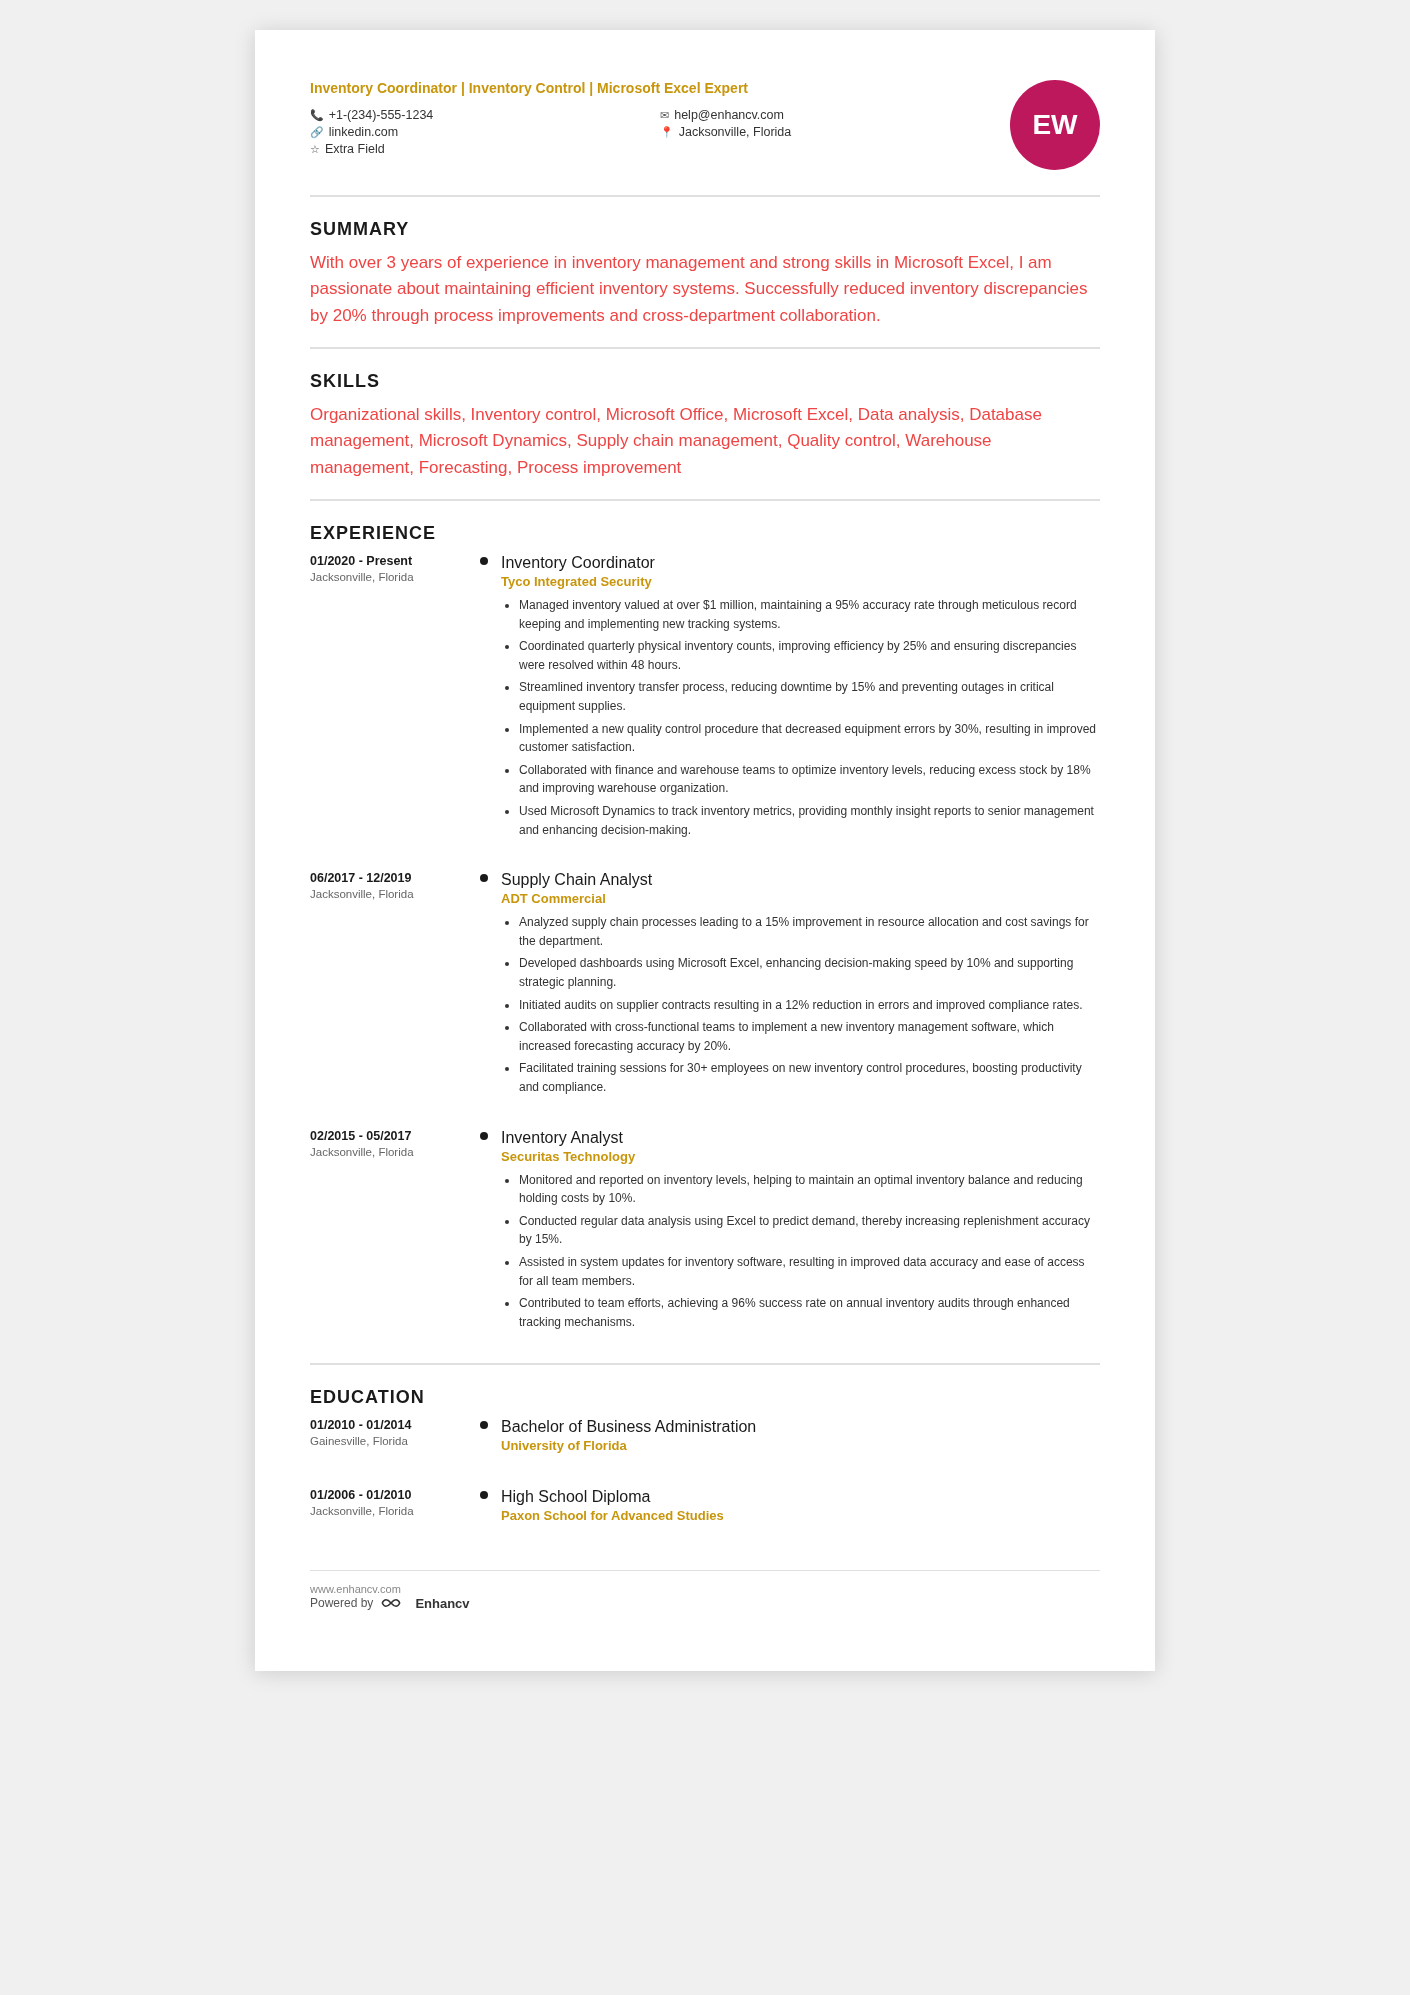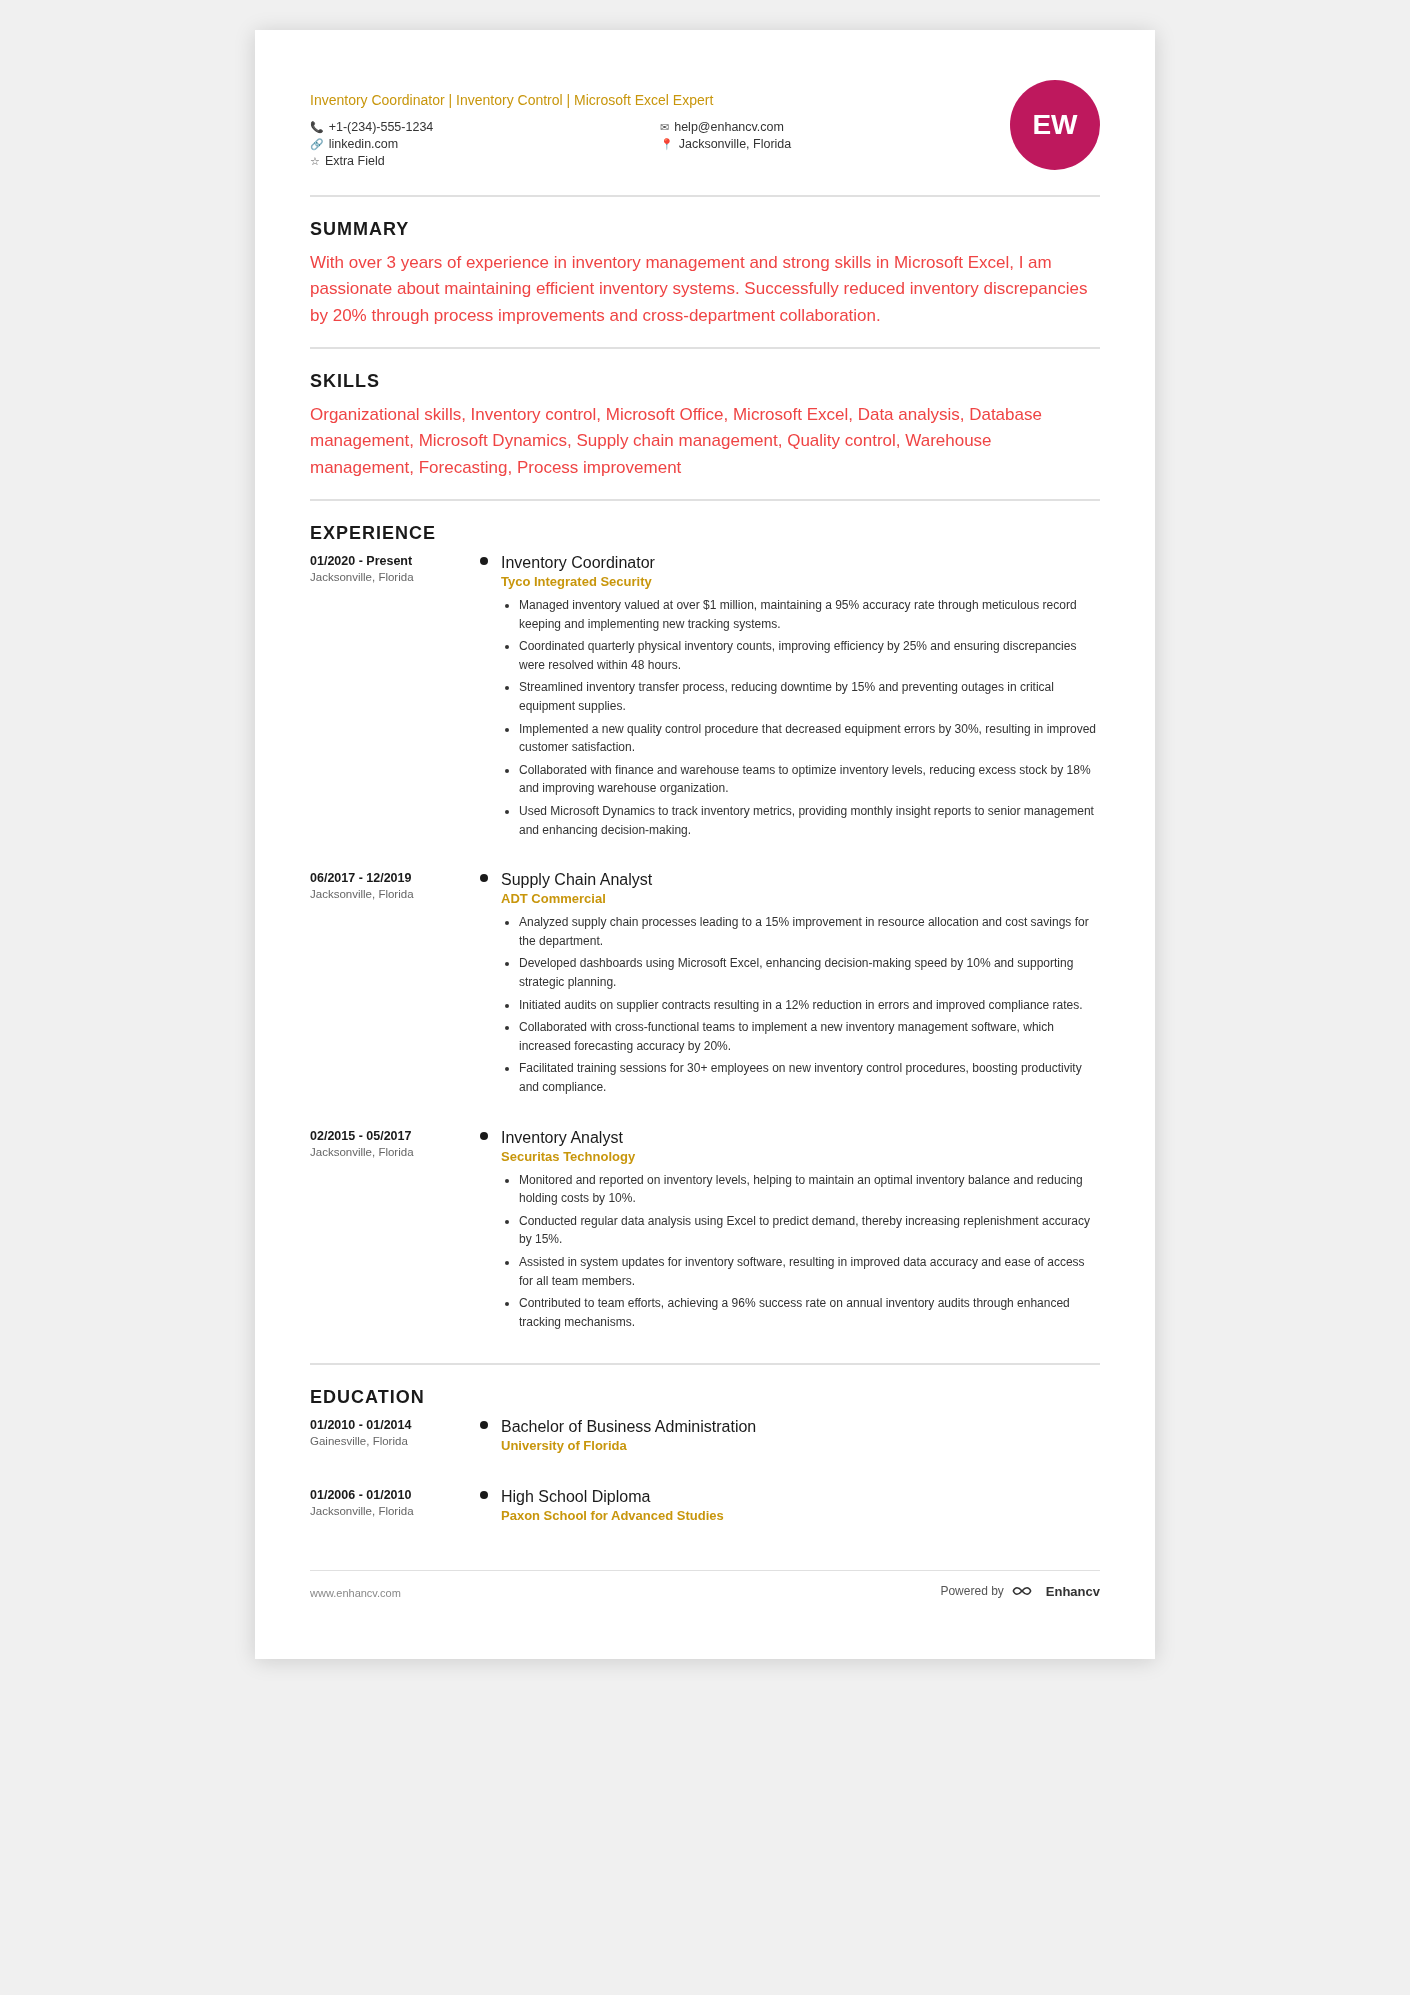--- a/index.html
+++ b/index.html
@@ -29,23 +29,23 @@
     .name {
       font-size: 38px;
       font-weight: 900;
       color: #1a1a1a;
       font-family: Arial, sans-serif;
       letter-spacing: 1px;
       line-height: 1.1;
     }
     .title-line {
       font-size: 14px;
-      font-weight: 400;
+      font-weight: 700;
       color: #c8960c;
-      margin-top: 12px;
+      margin-top: 0;
       margin-bottom: 12px;
       font-family: Arial, sans-serif;
     }
     .contact-grid {
       display: grid;
       grid-template-columns: 1fr 1fr;
       gap: 3px 20px;
       font-size: 12.5px;
       color: #333;
       font-family: Arial, sans-serif;
@@ -153,24 +153,25 @@
       line-height: 1.55;
       font-family: Arial, sans-serif;
     }
     .bullet-list li { margin-bottom: 4px; }
     .footer {
       margin-top: 40px;
       padding-top: 12px;
       border-top: 1px solid #e0e0e0;
       display: flex;
       justify-content: space-between;
-      align-items: flex-end;
+      align-items: flex-start;
       font-family: Arial, sans-serif;
       font-size: 11px;
       color: #888;
+      flex-direction: column;
     }
     .footer-brand {
       display: flex;
       align-items: center;
       gap: 6px;
       color: #555;
       font-size: 12px;
     }
     .enhancv-logo {
       display: flex;

